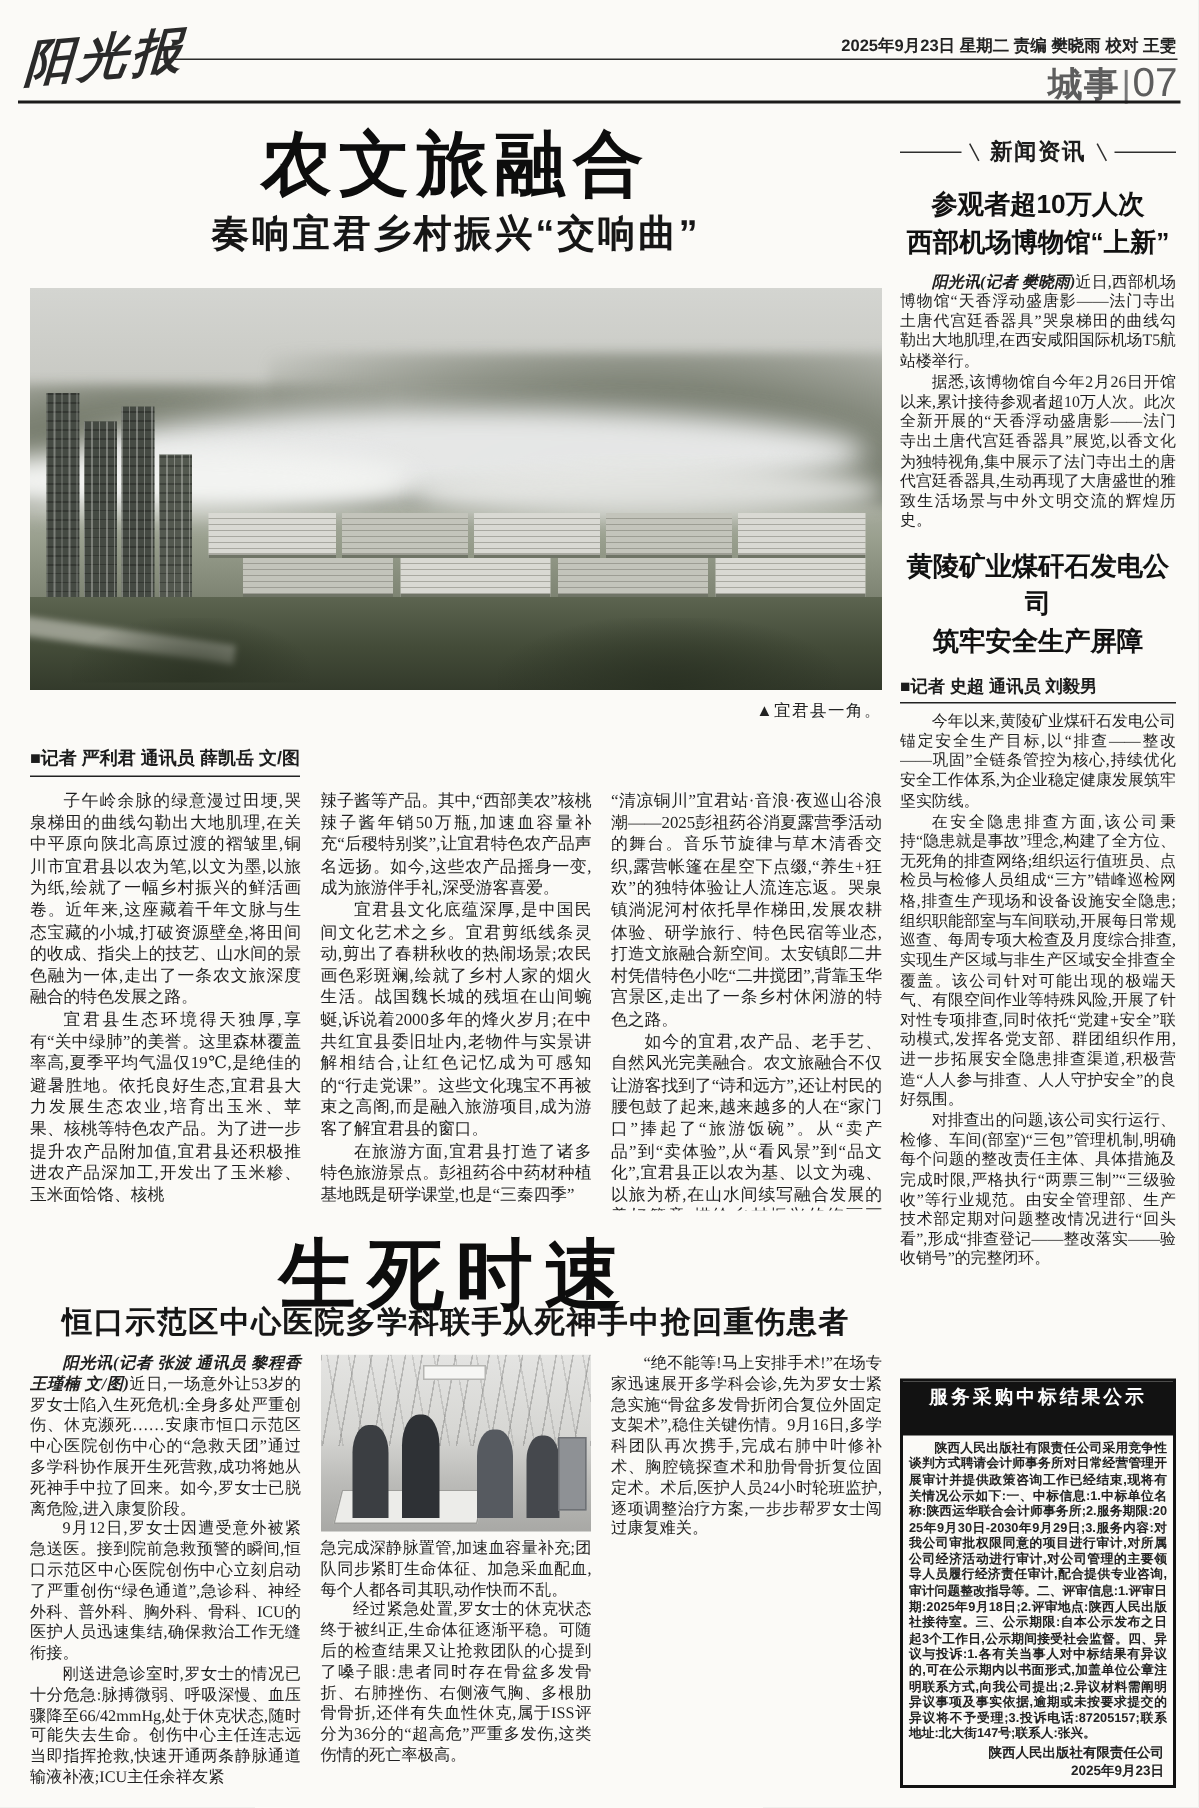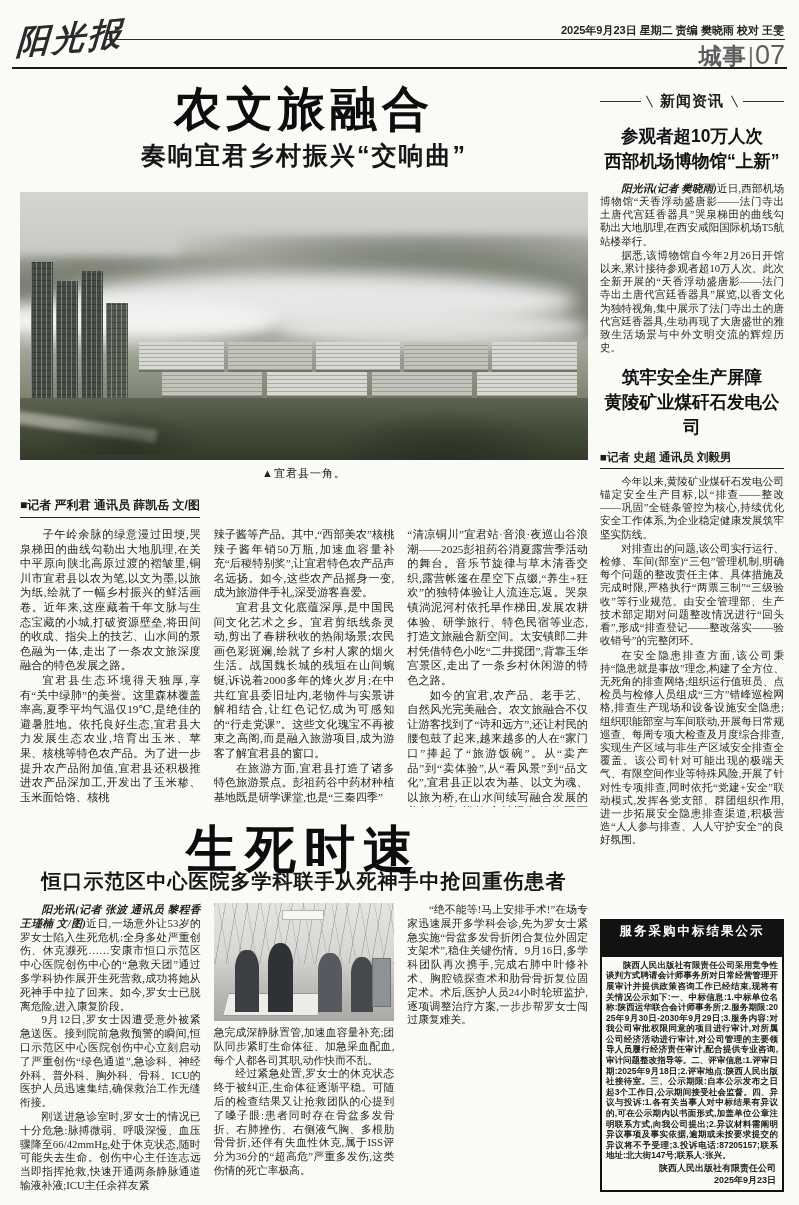--- a/index.html
+++ b/index.html
@@ -41,21 +41,21 @@
   .ph-row1{left:21%;top:56%;width:77%;height:11%;display:flex;gap:4px;}
   .ph-row2{left:25%;top:67%;width:73%;height:10%;display:flex;gap:5px;}
   .ph-block{flex:1;background:#d9d9d3;border-bottom:2px solid #6f7466;
             background-image:repeating-linear-gradient(0deg,rgba(110,110,100,.45) 0 1px,transparent 1px 4px);}
   .ph-block.dk{background-color:#c3c4bb;}
   .ph-green{left:0;bottom:0;width:100%;height:23%;
             background:linear-gradient(180deg,#5c6450 0%,#434b38 55%,#333a2b 100%);}
   .ph-bush1{left:5%;bottom:2%;width:28%;height:16%;background:radial-gradient(ellipse at 50% 100%,#2d3425 0%,transparent 75%);}
   .ph-bush2{left:55%;bottom:0;width:40%;height:18%;background:radial-gradient(ellipse at 50% 100%,#2a3123 0%,transparent 75%);}
   .ph-road{left:-2%;bottom:10%;width:26%;height:5%;background:#aeb0a4;transform:rotate(8deg);filter:blur(2px);opacity:.8;}
-  .m-caption{position:absolute;left:20px;width:568px;top:466px;text-align:center;
+  .m-caption{position:absolute;left:20px;width:568px;top:466px;text-align:right;
              font-size:11px;color:#222;letter-spacing:1px;}
   .m-byline{position:absolute;left:20px;top:497px;font-family:"Liberation Sans",sans-serif;
             font-weight:bold;font-size:12px;border-bottom:1px solid #222;padding-bottom:3px;}
   .m-cols{position:absolute;left:20px;top:527px;width:568px;height:280px;display:flex;gap:13px;overflow:hidden;}
   .m-cols .col{flex:1;font-size:11.2px;line-height:14.6px;text-align:justify;word-break:break-all;color:#1f1f1f;}
   p.np{margin:0;text-indent:2em;}
   p.np.cont{text-indent:0;}
   
   .a2-headline{position:absolute;left:20px;width:568px;top:816px;text-align:center;
                font-family:"Liberation Sans",sans-serif;font-weight:900;font-size:51px;
@@ -209,29 +209,29 @@
     </div>
 
     <div class="side-title">
       <div>参观者超10万人次</div>
       <div>西部机场博物馆“上新”</div>
     </div>
     <p class="side-p"><span class="lead2">阳光讯(记者 樊晓雨)</span><span>近日,西部机场博物馆“天香浮动盛唐影——法门寺出土唐代宫廷香器具”哭泉梯田的曲线勾勒出大地肌理,在西安咸阳国际机场T5航站楼举行。</span></p>
     <p class="side-p">据悉,该博物馆自今年2月26日开馆以来,累计接待参观者超10万人次。此次全新开展的“天香浮动盛唐影——法门寺出土唐代宫廷香器具”展览,以香文化为独特视角,集中展示了法门寺出土的唐代宫廷香器具,生动再现了大唐盛世的雅致生活场景与中外文明交流的辉煌历史。</p>
 
     <div class="side-title" style="margin-top:10px;">
+      <div>黄陵矿业煤矸石发电公司</div>
       <div>筑牢安全生产屏障</div>
-      <div>黄陵矿业煤矸石发电公司</div>
     </div>
     <div class="side-byline">■记者 史超 通讯员 刘毅男</div>
 
     <div class="side-flex">
       <p class="side-p">今年以来,黄陵矿业煤矸石发电公司锚定安全生产目标,以“排查——整改——巩固”全链条管控为核心,持续优化安全工作体系,为企业稳定健康发展筑牢坚实防线。</p>
+      <p class="side-p">在安全隐患排查方面,该公司秉持“隐患就是事故”理念,构建了全方位、无死角的排查网络;组织运行值班员、点检员与检修人员组成“三方”错峰巡检网格,排查生产现场和设备设施安全隐患;组织职能部室与车间联动,开展每日常规巡查、每周专项大检查及月度综合排查,实现生产区域与非生产区域安全排查全覆盖。该公司针对可能出现的极端天气、有限空间作业等特殊风险,开展了针对性专项排查,同时依托“党建+安全”联动模式,发挥各党支部、群团组织作用,进一步拓展安全隐患排查渠道,积极营造“人人参与排查、人人守护安全”的良好氛围。</p>
       <p class="side-p">对排查出的问题,该公司实行运行、检修、车间(部室)“三包”管理机制,明确每个问题的整改责任主体、具体措施及完成时限,严格执行“两票三制”“三级验收”等行业规范。由安全管理部、生产技术部定期对问题整改情况进行“回头看”,形成“排查登记——整改落实——验收销号”的完整闭环。</p>
-      <p class="side-p">在安全隐患排查方面,该公司秉持“隐患就是事故”理念,构建了全方位、无死角的排查网络;组织运行值班员、点检员与检修人员组成“三方”错峰巡检网格,排查生产现场和设备设施安全隐患;组织职能部室与车间联动,开展每日常规巡查、每周专项大检查及月度综合排查,实现生产区域与非生产区域安全排查全覆盖。该公司针对可能出现的极端天气、有限空间作业等特殊风险,开展了针对性专项排查,同时依托“党建+安全”联动模式,发挥各党支部、群团组织作用,进一步拓展安全隐患排查渠道,积极营造“人人参与排查、人人守护安全”的良好氛围。</p>
 
     </div>
 
     <div class="notice-box">
       <div class="notice-head">服务采购中标结果公示</div>
       <p class="notice-body">陕西人民出版社有限责任公司采用竞争性谈判方式聘请会计师事务所对日常经营管理开展审计并提供政策咨询工作已经结束,现将有关情况公示如下:一、中标信息:1.中标单位名称:陕西运华联合会计师事务所;2.服务期限:2025年9月30日-2030年9月29日;3.服务内容:对我公司审批权限同意的项目进行审计,对所属公司经济活动进行审计,对公司管理的主要领导人员履行经济责任审计,配合提供专业咨询,审计问题整改指导等。二、评审信息:1.评审日期:2025年9月18日;2.评审地点:陕西人民出版社接待室。三、公示期限:自本公示发布之日起3个工作日,公示期间接受社会监督。四、异议与投诉:1.各有关当事人对中标结果有异议的,可在公示期内以书面形式,加盖单位公章注明联系方式,向我公司提出;2.异议材料需阐明异议事项及事实依据,逾期或未按要求提交的异议将不予受理;3.投诉电话:87205157;联系地址:北大街147号;联系人:张兴。</p>
       <div class="notice-sign">
         <div>陕西人民出版社有限责任公司</div>
         <div>2025年9月23日</div>
       </div>

